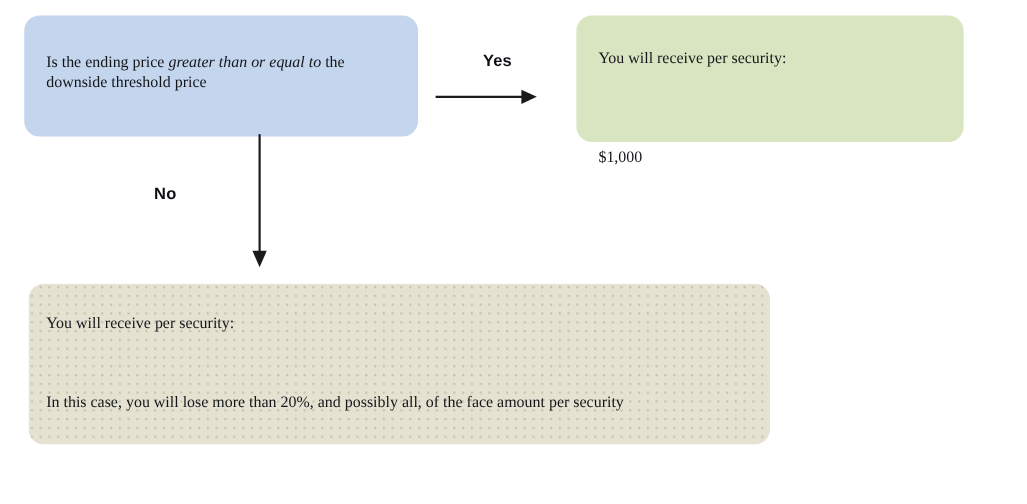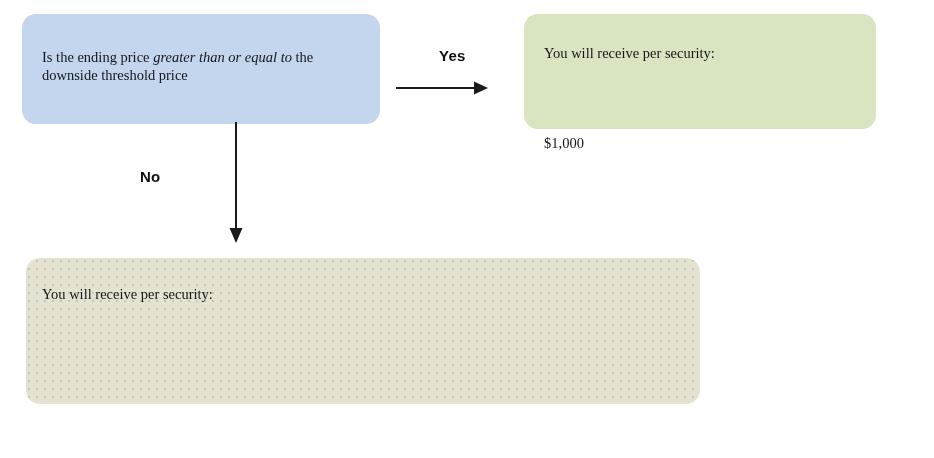--- a/index.html
+++ b/index.html
@@ -159,15 +159,16 @@
   </svg>
   <div class="edge-label" id="no-label">No</div>
 
   <div class="node" id="yes-outcome-node">
     <div class="node-text line-1">You will receive per security:</div>
     <div class="node-text line-2">$1,000</div>
   </div>
 
   <div class="node" id="no-outcome-node">
     <div class="node-text line-1">You will receive per security:</div>
+    <div class="node-text line-3">In this case, you will lose more than 20%, and possibly all, of the face amount per security</div>
   </div>
 
 </div>
 
 </body></html>

